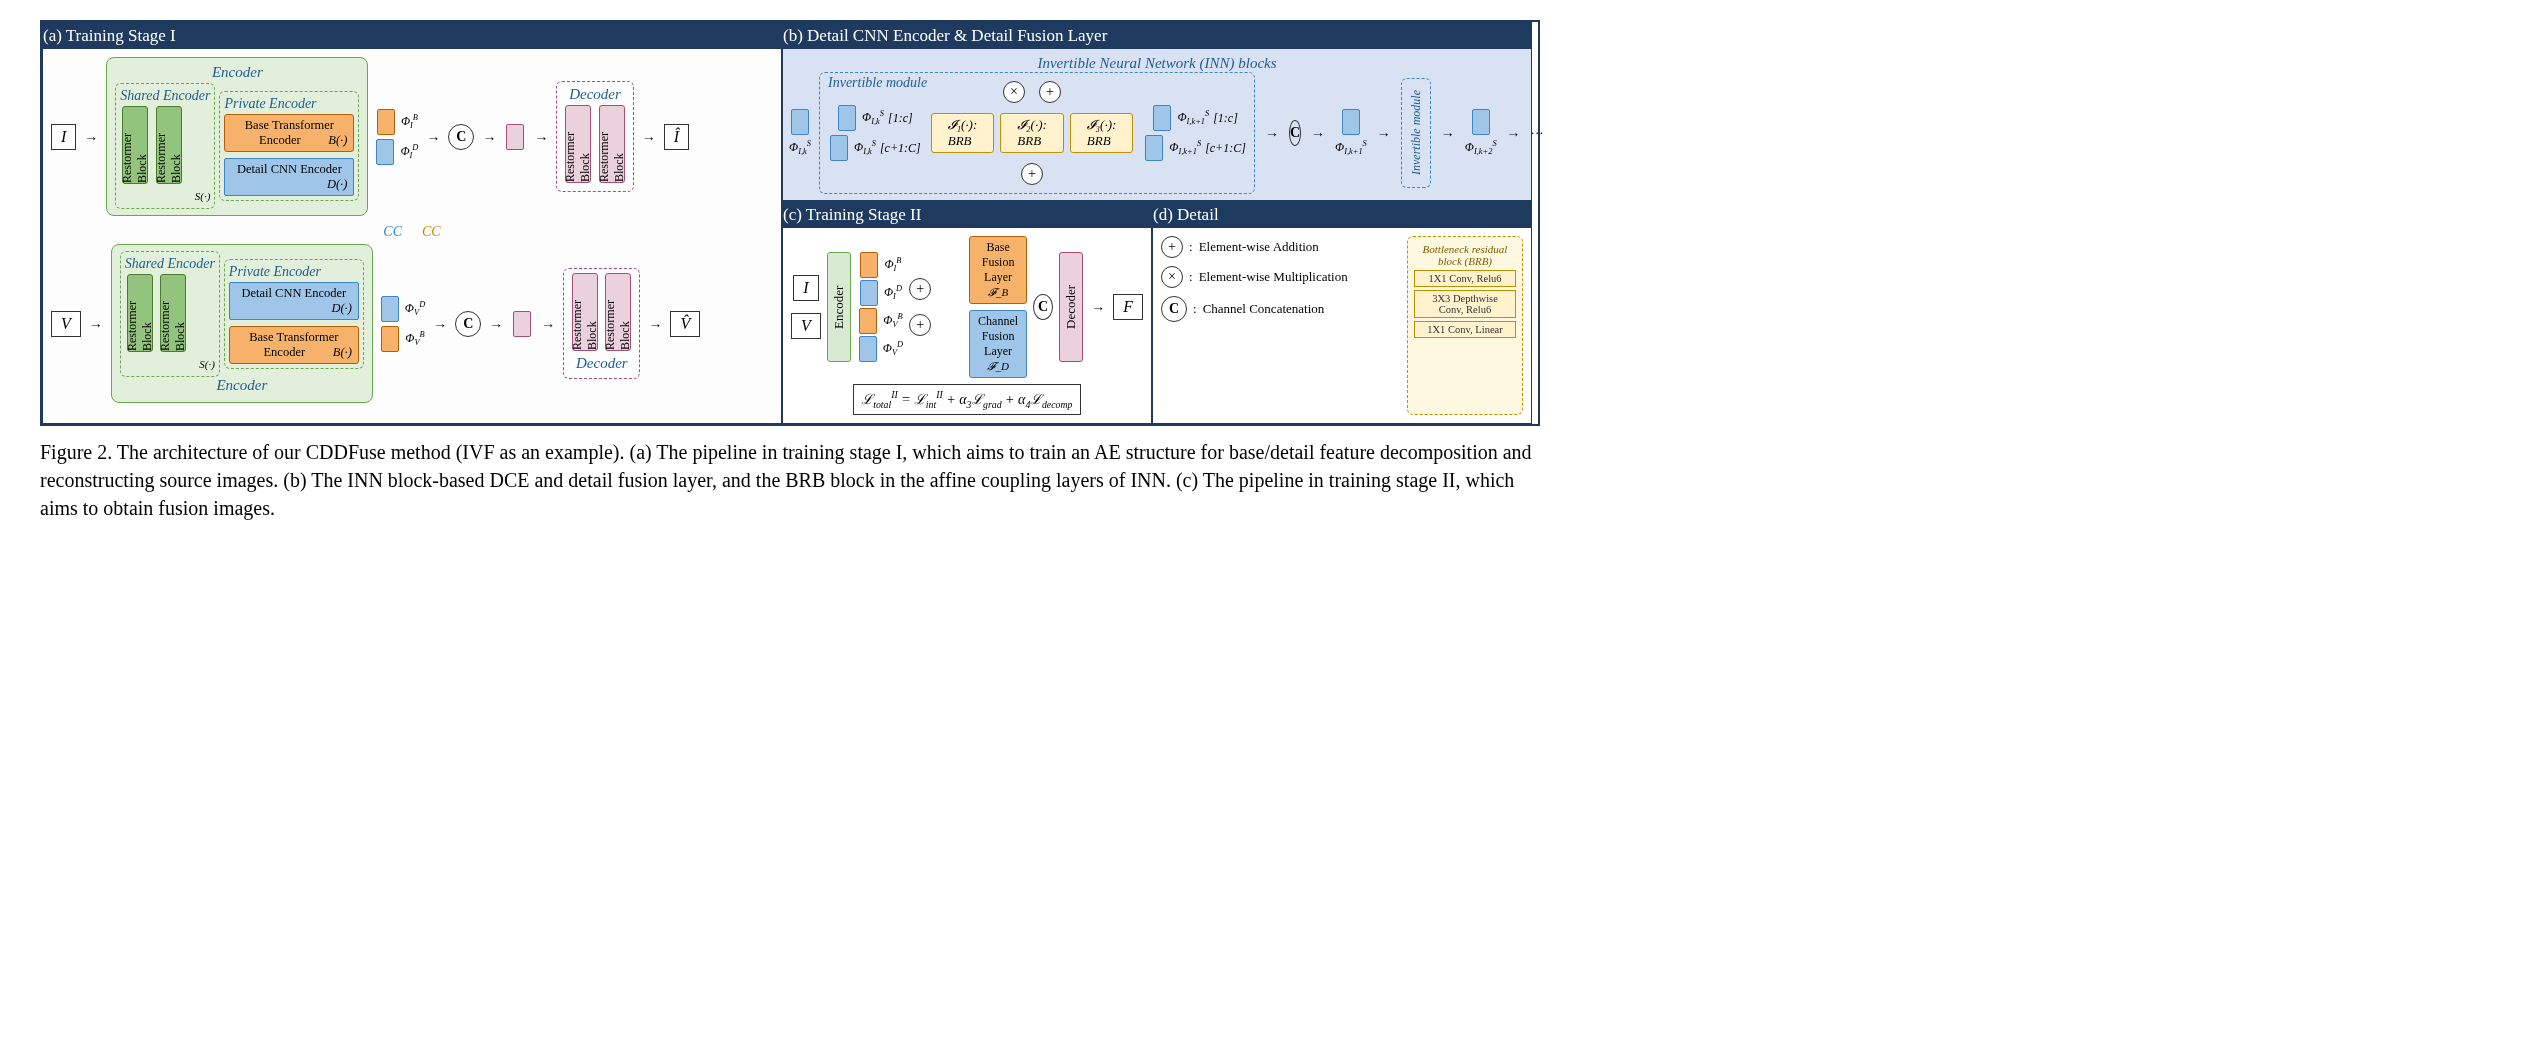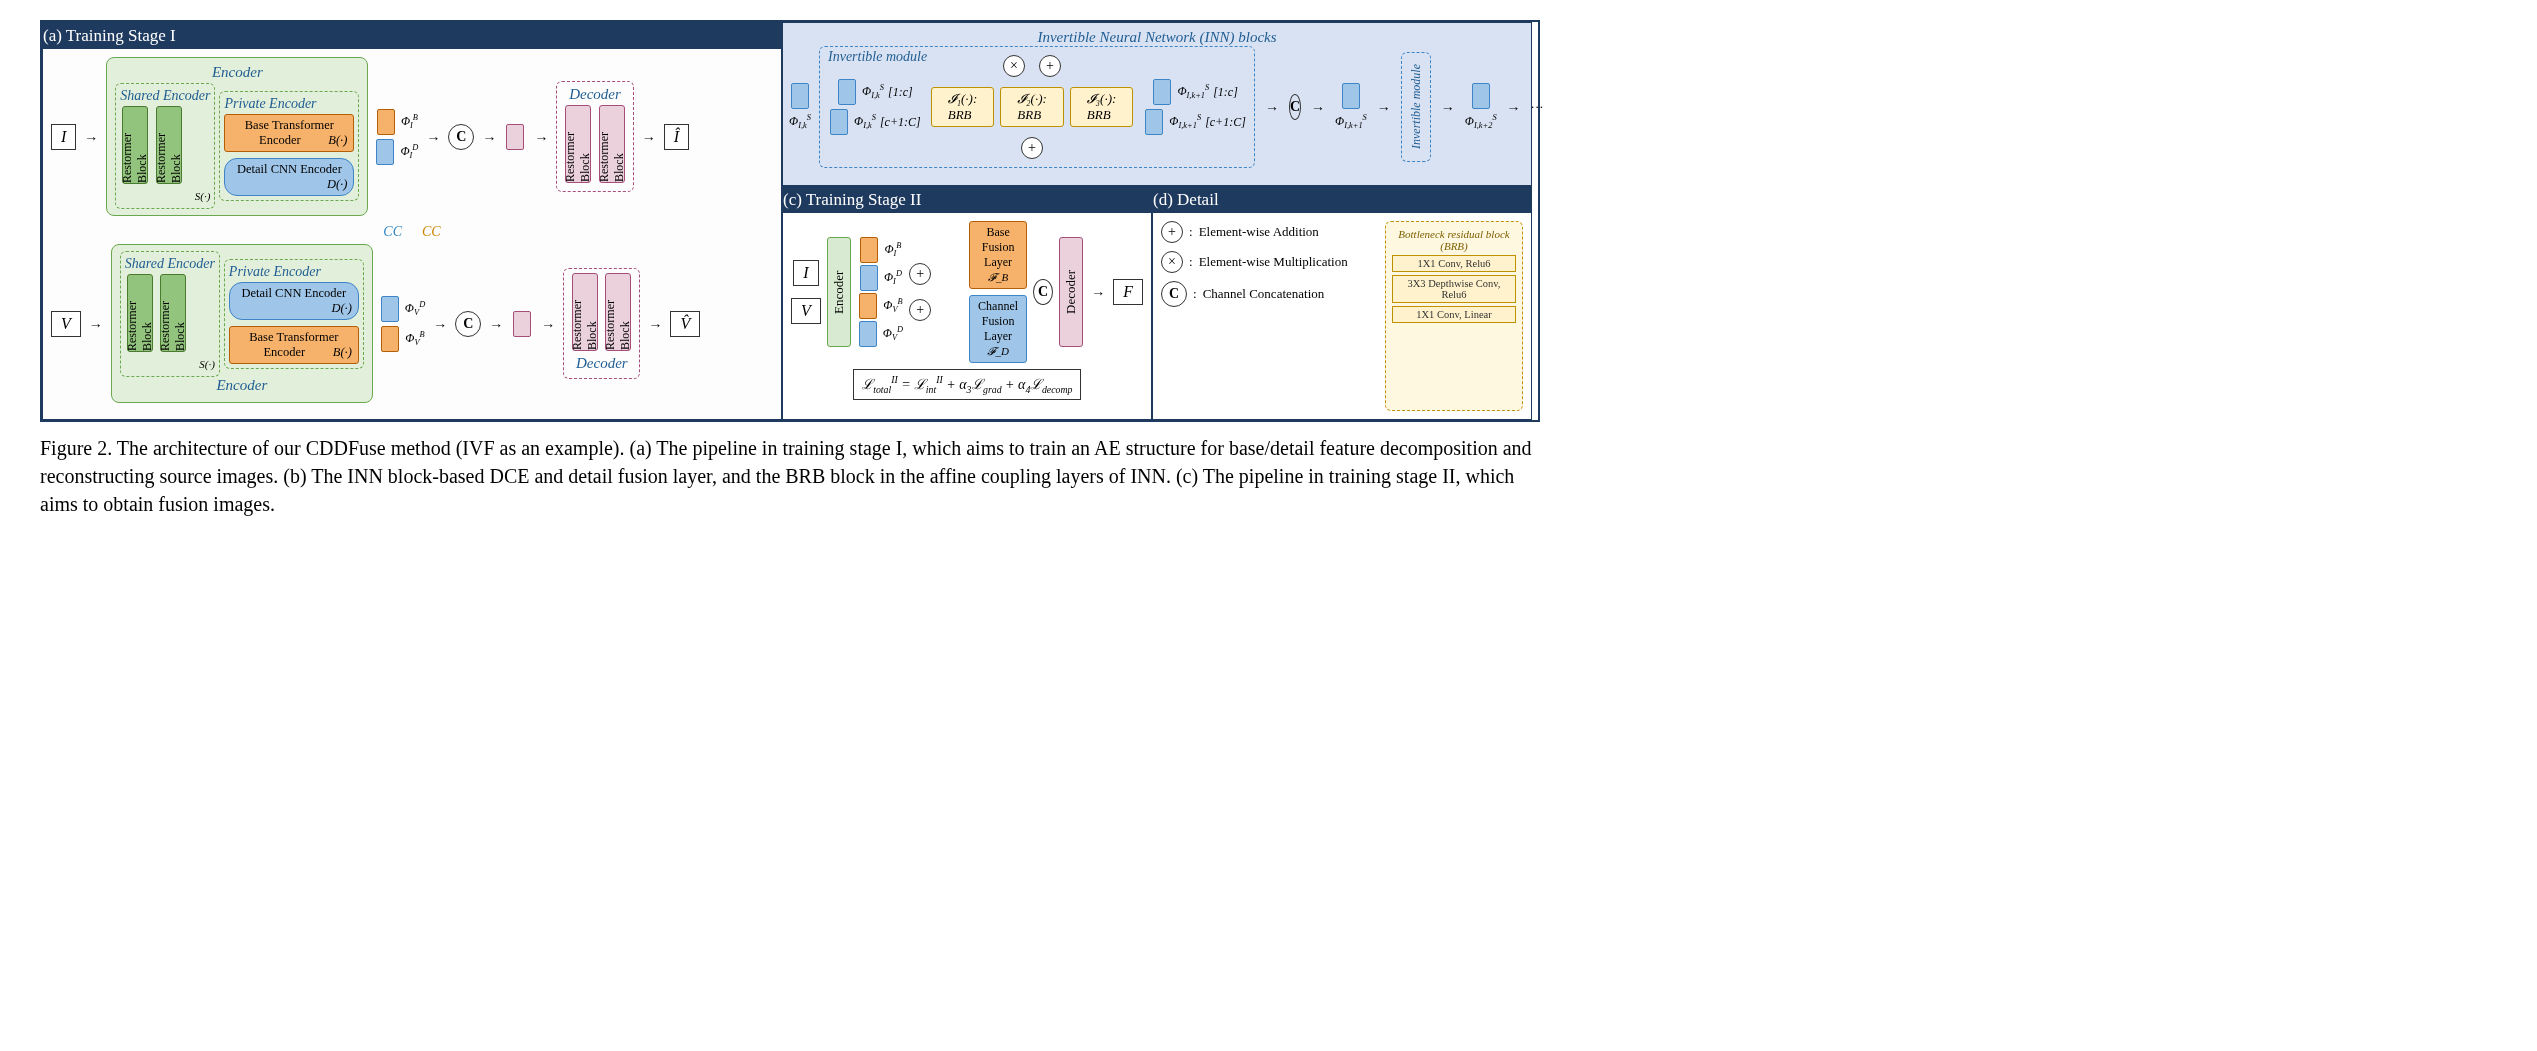--- a/index.html
+++ b/index.html
@@ -105,21 +105,21 @@
     border: 1px solid #b45f06;
     border-radius: 3px;
     padding: 3px 6px;
     font-size: 12.5px;
     text-align: center;
     width: 130px;
   }
   .dce-block {
     background: #9fc5e8;
     border: 1px solid #3d85c6;
-    border-radius: 13px;
+    border-radius: 2px;
     padding: 3px 6px;
     font-size: 12.5px;
     text-align: center;
     width: 130px;
   }
   .io-box {
     border: 1.5px solid #333;
     background: #fff;
     padding: 3px 9px;
     font-size: 16px;
@@ -277,21 +277,21 @@
   .sym-row { display: flex; align-items: center; gap: 6px; }
   .brb-detail {
     border: 1.5px dashed #bf9000;
     background: #fff8e1;
     border-radius: 6px;
     padding: 6px;
     font-size: 11px;
     color: #7f6000;
     font-style: italic;
     text-align: center;
-    width: 138px;
+    width: 116px;
   }
   .brb-detail .layer {
     border: 1px solid #bf9000;
     background: #fff2cc;
     border-radius: 0;
     padding: 2px 8px;
     margin: 3px 0;
     color: #333;
     font-style: normal;
     font-size: 10.5px;
@@ -431,20 +431,21 @@
           <div class="decoder-label">Decoder</div>
         </div>
         <span class="arrow">→</span>
         <div class="io-box">V̂</div>
       </div>
 
     </div>
   </div>
 
   <div class="panel panel-b">
+    <div class="panel-header">(b) Detail CNN Encoder &amp; Detail Fusion Layer</div>
     <div class="panel-body">
       <div class="inn-title">Invertible Neural Network (INN) blocks</div>
       <div class="flex-row" style="gap:8px;">
         <div class="flex-col">
           <div class="phi-cube blue"></div>
           <span class="phi-label">Φ<sub>I,k</sub><sup>S</sup></span>
         </div>
         <div class="inn-module">
           <div class="inn-module-label">Invertible module</div>
           <div class="flex-col">

